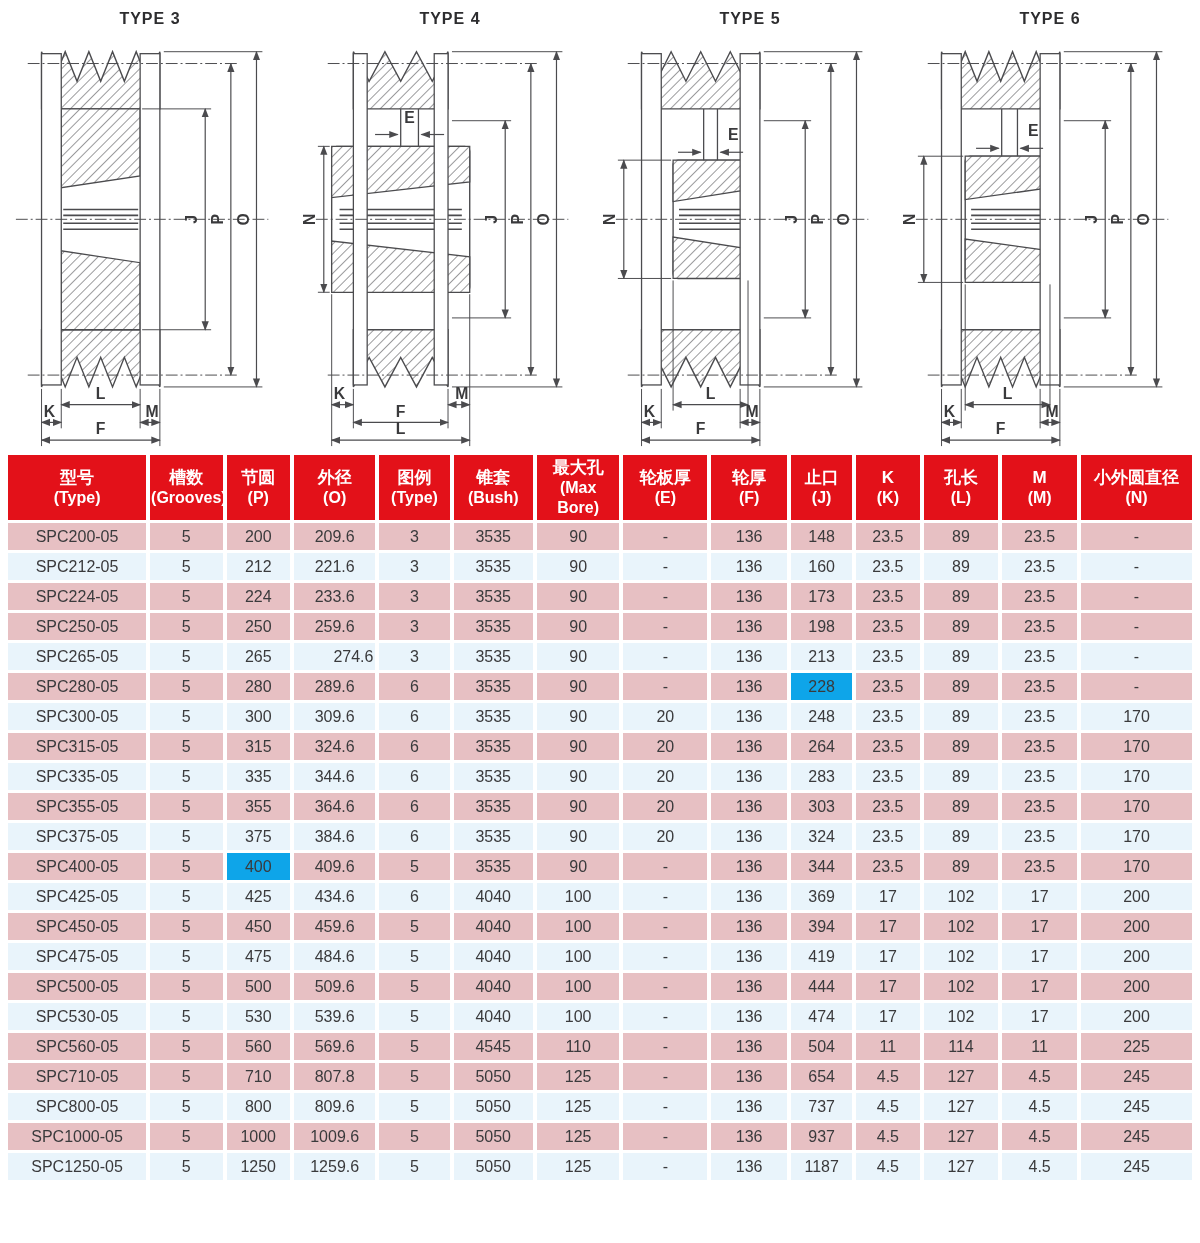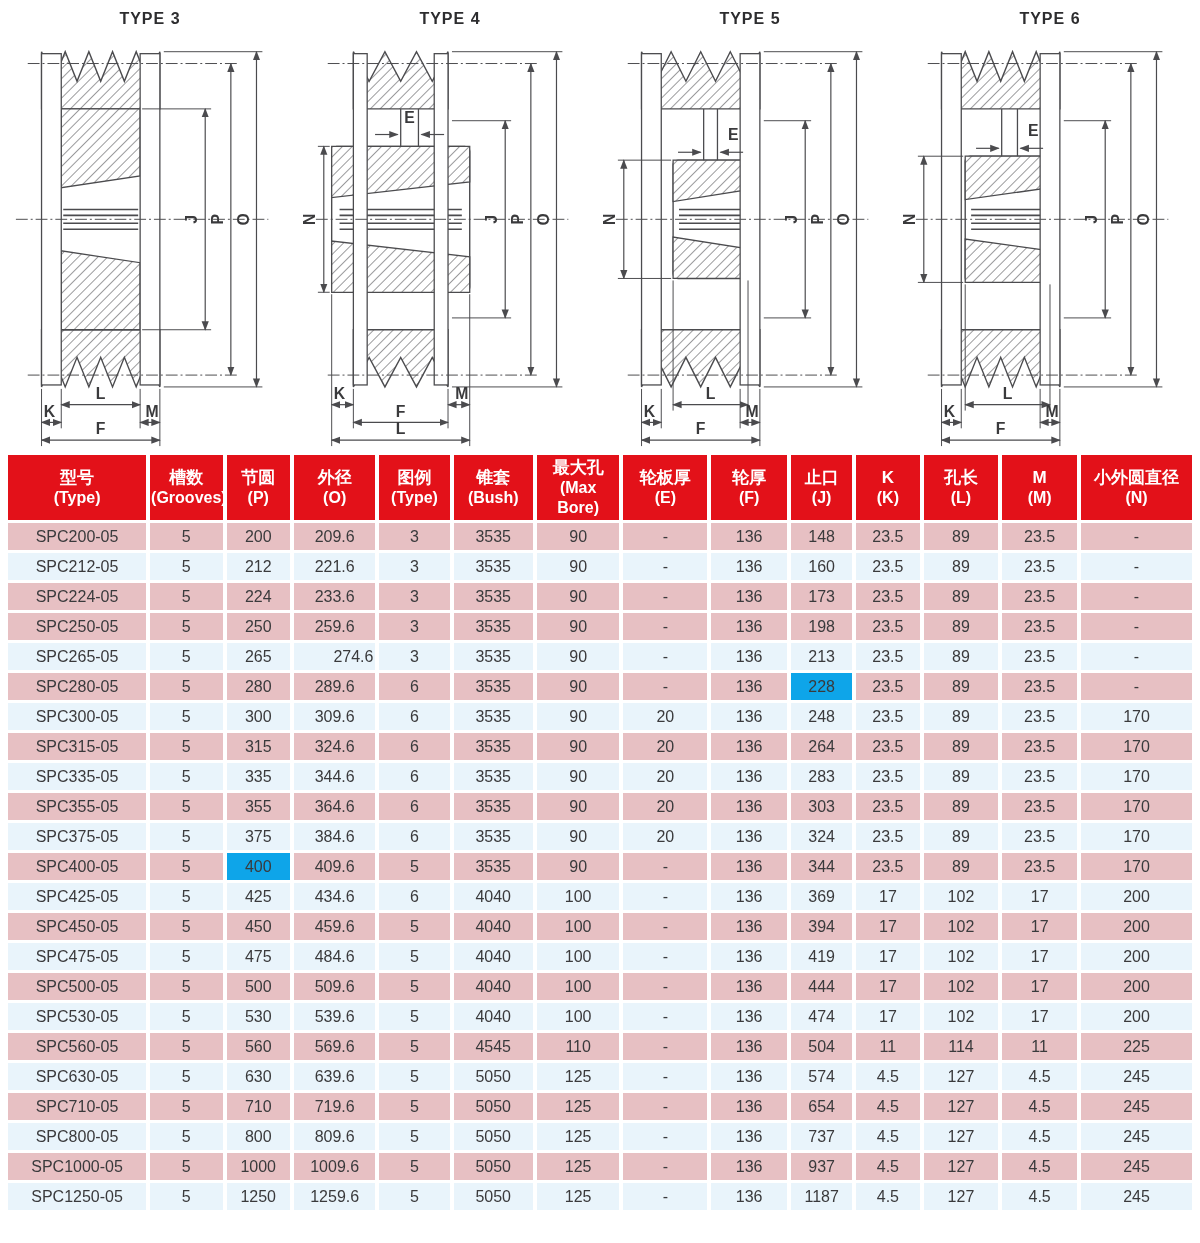--- a/index.html
+++ b/index.html
@@ -617,40 +617,24 @@
         <td style="background: rgb(231, 192, 195);">110</td>
         <td style="background: rgb(231, 192, 195);">-</td>
         <td style="background: rgb(231, 192, 195);">136</td>
         <td style="background: rgb(231, 192, 195); margin-top: 25px;">504</td>
         <td style="background: rgb(231, 192, 195);">11</td>
         <td style="background: rgb(231, 192, 195);">114</td>
         <td style="background: rgb(231, 192, 195);">11</td>
         <td style="background: rgb(231, 192, 195);">225</td>
       </tr>
       <tr>
-        <td style="background: rgb(233, 244, 251);">SPC630-05</td>
-        <td style="background: rgb(233, 244, 251);">5</td>
-        <td style="background: rgb(233, 244, 251);">630</td>
-        <td style="background: rgb(233, 244, 251);">639.6</td>
-        <td style="background: rgb(233, 244, 251);">5</td>
-        <td style="background: rgb(233, 244, 251);">5050</td>
-        <td style="background: rgb(233, 244, 251);">125</td>
-        <td style="background: rgb(233, 244, 251);">-</td>
-        <td style="background: rgb(233, 244, 251);">136</td>
-        <td style="background: rgb(233, 244, 251);">574</td>
-        <td style="background: rgb(233, 244, 251);">4.5</td>
-        <td style="background: rgb(233, 244, 251);">127</td>
-        <td style="background: rgb(233, 244, 251);">4.5</td>
-        <td style="background: rgb(233, 244, 251);">245</td>
-      </tr>
-      <tr>
         <td style="background: rgb(231, 192, 195);">SPC710-05</td>
         <td style="background: rgb(231, 192, 195);">5</td>
         <td style="background: rgb(231, 192, 195);">710</td>
-        <td style="background: rgb(231, 192, 195);">719.6</td>
+        <td style="background: rgb(231, 192, 195);">807.8</td>
         <td style="background: rgb(231, 192, 195);">5</td>
         <td style="background: rgb(231, 192, 195);">5050</td>
         <td style="background: rgb(231, 192, 195);">125</td>
         <td style="background: rgb(231, 192, 195);">-</td>
         <td style="background: rgb(231, 192, 195);">136</td>
         <td style="background: rgb(231, 192, 195);">654</td>
         <td style="background: rgb(231, 192, 195);">4.5</td>
         <td style="background: rgb(231, 192, 195);">127</td>
         <td style="background: rgb(231, 192, 195);">4.5</td>
         <td style="background: rgb(231, 192, 195);">245</td>

